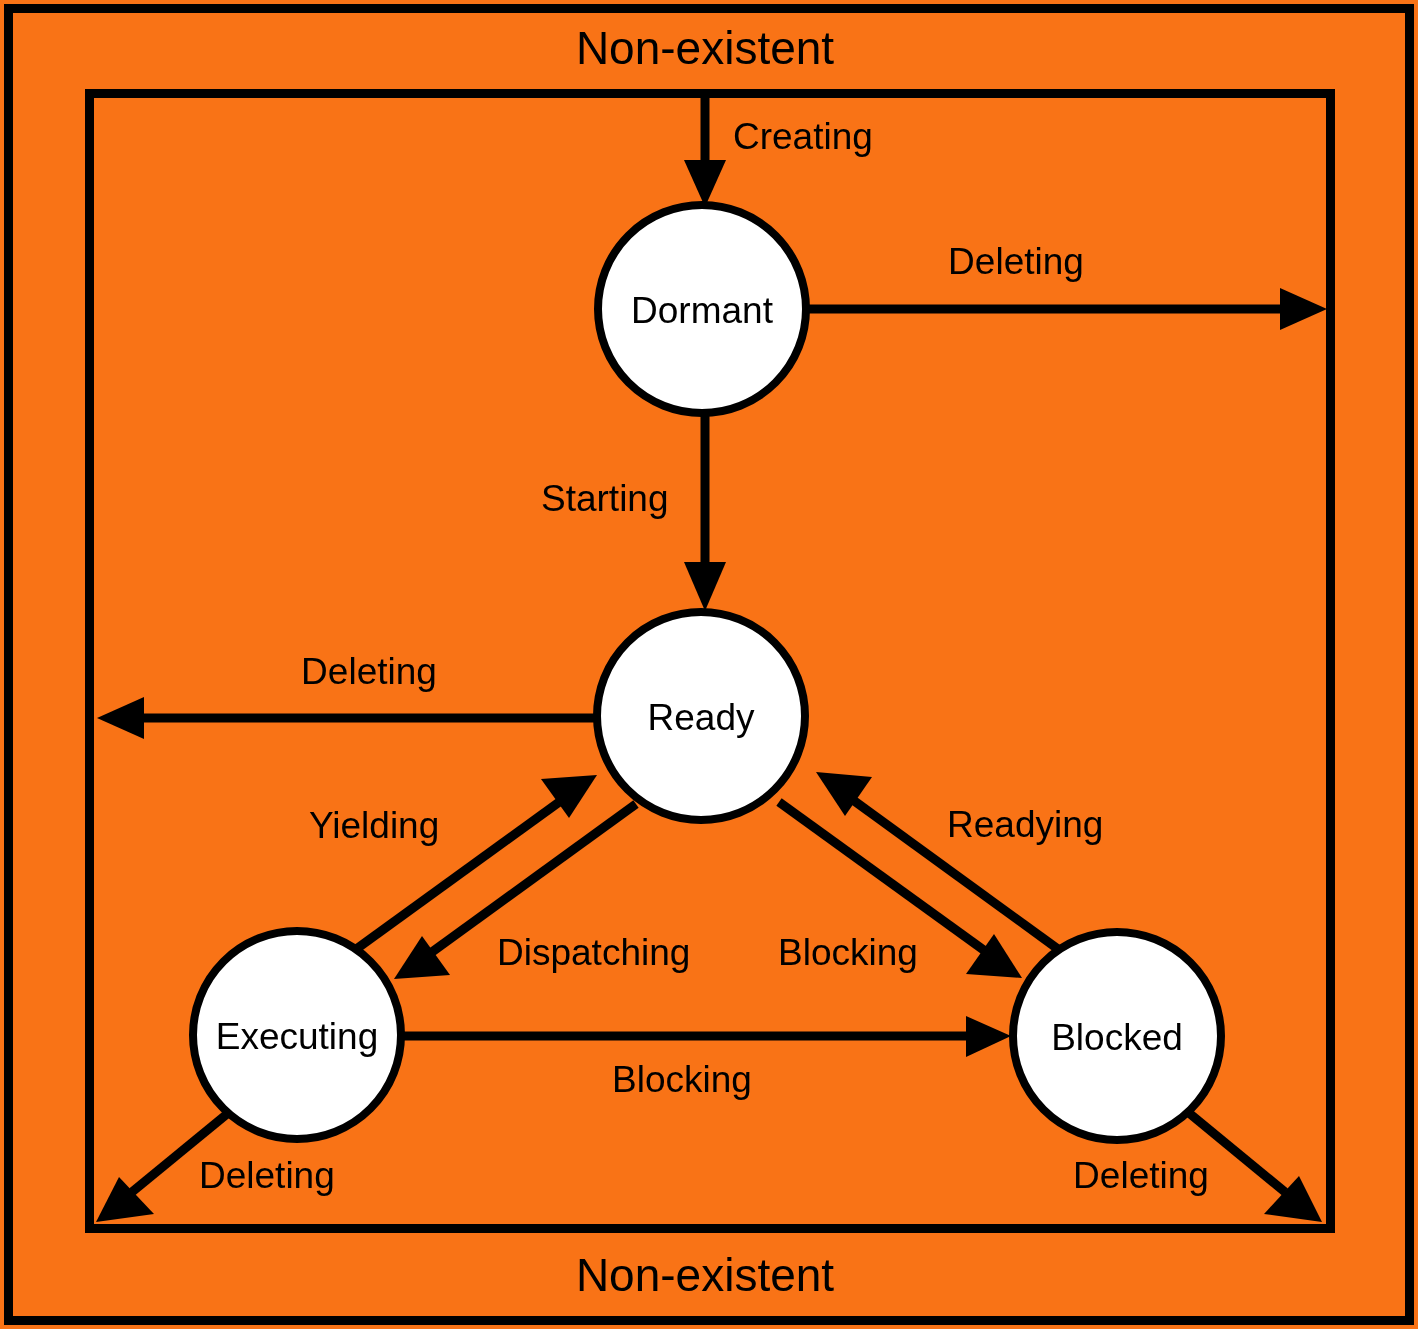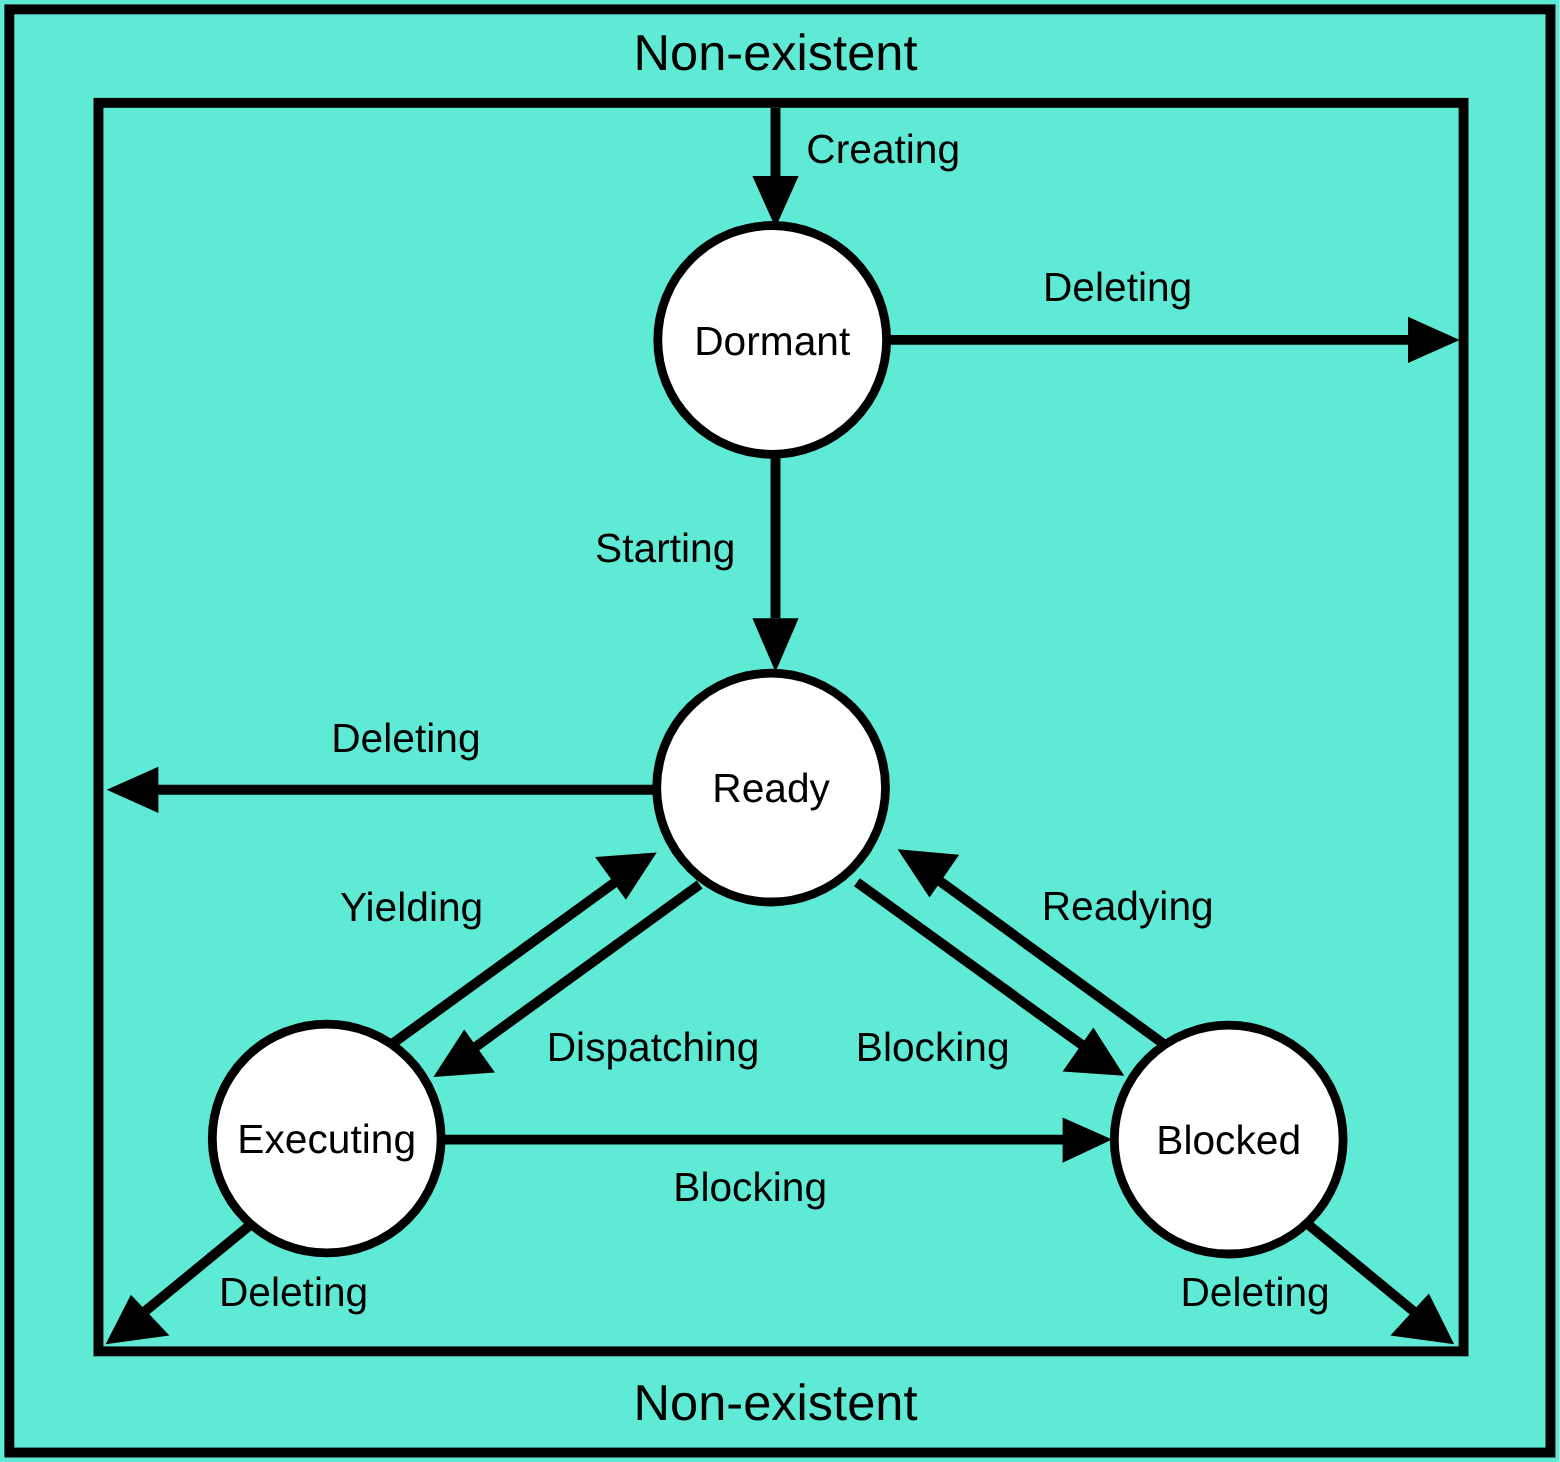--- a/index.html
+++ b/index.html
@@ -7,21 +7,21 @@
     padding: 0;
     background: #ffffff;
   }
   body {
     font-family: "Liberation Sans", sans-serif;
   }
   #diagram-root {
     position: relative;
     width: 1418px;
     height: 1329px;
-    background: #5eead4;
+    background: #f97316;
     overflow: hidden;
   }
   svg.diagram-canvas {
     display: block;
     width: 1418px;
     height: 1329px;
   }
   text.state-label {
     font-family: "Liberation Sans", sans-serif;
     font-size: 37px;

